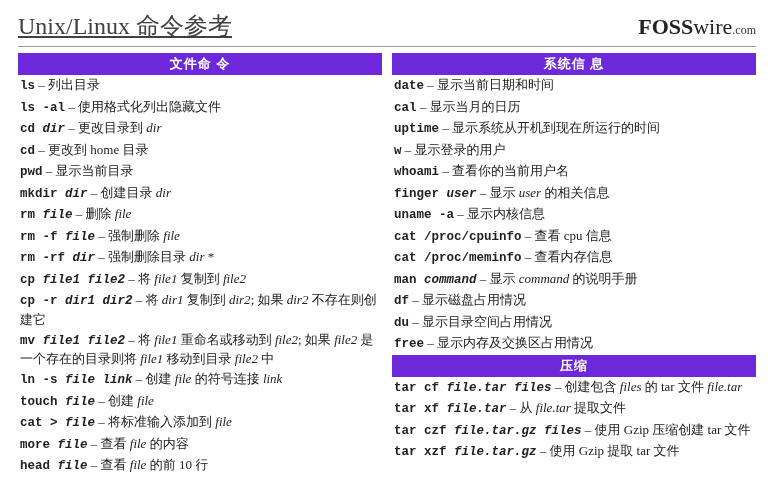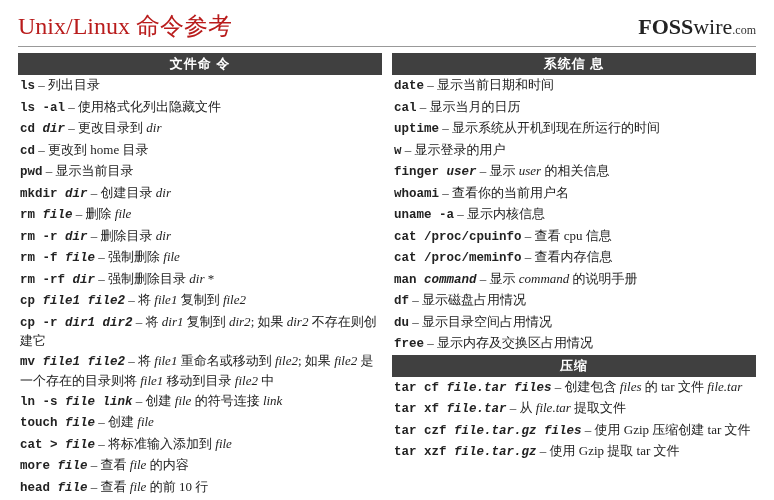--- a/index.html
+++ b/index.html
@@ -15,39 +15,40 @@
       display: flex;
       justify-content: space-between;
       align-items: baseline;
       border-bottom: 1px solid #999;
       padding-bottom: 4px;
       margin-bottom: 6px;
     }
     .title {
       font-size: 24px;
       font-weight: normal;
-      color: #b91c1c;
+      color: #404040;
+      text-decoration: underline;
     }
     .brand {
       font-family: Georgia, serif;
       font-size: 22px;
       color: #222;
     }
     .brand .bold { font-weight: 700; text-align: center; }
     .brand .com { font-size: 12px; color: #333; }
     .columns {
       display: flex;
       gap: 10px;
     }
     .col {
       flex: 1;
       min-width: 0;
     }
     .section-header {
-      background: #404040;
+      background: #6d28d9;
       color: #fff;
       font-weight: bold;
       text-align: center;
       padding: 2px 0;
       font-size: 13px;
       font-family: Arial, sans-serif;
       letter-spacing: 1px;
     }
     .row {
       font-size: 13px;
@@ -73,43 +74,42 @@
   <div class="col">
     <div class="section-header">文件命 令</div>
     <div id="left-items">
         <div class="row"><span class="cmd">ls</span><span> – 列出目录</span></div>
         <div class="row"><span class="cmd">ls -al</span><span> – 使用格式化列出隐藏文件</span></div>
         <div class="row"><span class="cmd">cd </span><span class="arg">dir</span><span> – 更改目录到 </span><span class="desc-arg">dir</span></div>
         <div class="row"><span class="cmd">cd</span><span> – 更改到 home 目录</span></div>
         <div class="row"><span class="cmd">pwd</span><span> – 显示当前目录</span></div>
         <div class="row"><span class="cmd">mkdir </span><span class="arg">dir</span><span> – 创建目录 </span><span class="desc-arg">dir</span></div>
         <div class="row"><span class="cmd">rm </span><span class="arg">file</span><span> – 删除 </span><span class="desc-arg">file</span></div>
-        <div class="row"><span class="cmd">rm -r </span><span class="arg">dir</span><span> – 删除目录 </span><span class="desc-arg">dir</span></div>
         <div class="row"><span class="cmd">rm -f </span><span class="arg">file</span><span> – 强制删除 </span><span class="desc-arg">file</span></div>
         <div class="row"><span class="cmd">rm -rf </span><span class="arg">dir</span><span> – 强制删除目录 </span><span class="desc-arg">dir</span><span> *</span></div>
         <div class="row"><span class="cmd">cp </span><span class="arg">file1 file2</span><span> – 将 </span><span class="desc-arg">file1</span><span> 复制到 </span><span class="desc-arg">file2</span></div>
         <div class="row"><span class="cmd">cp -r </span><span class="arg">dir1 dir2</span><span> – 将 </span><span class="desc-arg">dir1</span><span> 复制到 </span><span class="desc-arg">dir2</span><span>; 如果 </span><span class="desc-arg">dir2</span><span> 不存在则创建它</span></div>
         <div class="row"><span class="cmd">mv </span><span class="arg">file1 file2</span><span> – 将 </span><span class="desc-arg">file1</span><span> 重命名或移动到 </span><span class="desc-arg">file2</span><span>; 如果 </span><span class="desc-arg">file2</span><span> 是一个存在的目录则将 </span><span class="desc-arg">file1</span><span> 移动到目录 </span><span class="desc-arg">file2</span><span> 中</span></div>
         <div class="row"><span class="cmd">ln -s </span><span class="arg">file link</span><span> – 创建 </span><span class="desc-arg">file</span><span> 的符号连接 </span><span class="desc-arg">link</span></div>
         <div class="row"><span class="cmd">touch </span><span class="arg">file</span><span> – 创建 </span><span class="desc-arg">file</span></div>
         <div class="row"><span class="cmd">cat &gt; </span><span class="arg">file</span><span> – 将标准输入添加到 </span><span class="desc-arg">file</span></div>
         <div class="row"><span class="cmd">more </span><span class="arg">file</span><span> – 查看 </span><span class="desc-arg">file</span><span> 的内容</span></div>
         <div class="row"><span class="cmd">head </span><span class="arg">file</span><span> – 查看 </span><span class="desc-arg">file</span><span> 的前 10 行</span></div>
         <div class="row"></div>
       </div>
   </div>
   <div class="col">
     <div class="section-header">系统信 息</div>
     <div id="right-items1">
         <div class="row"><span class="cmd">date</span><span> – 显示当前日期和时间</span></div>
         <div class="row"><span class="cmd">cal</span><span> – 显示当月的日历</span></div>
         <div class="row"><span class="cmd">uptime</span><span> – 显示系统从开机到现在所运行的时间</span></div>
         <div class="row"><span class="cmd">w</span><span> – 显示登录的用户</span></div>
+        <div class="row"><span class="cmd">whoami</span><span> – 查看你的当前用户名</span></div>
         <div class="row"><span class="cmd">finger </span><span class="arg">user</span><span> – 显示 </span><span class="desc-arg">user</span><span> 的相关信息</span></div>
-        <div class="row"><span class="cmd">whoami</span><span> – 查看你的当前用户名</span></div>
         <div class="row"><span class="cmd">uname -a</span><span> – 显示内核信息</span></div>
         <div class="row"><span class="cmd">cat /proc/cpuinfo</span><span> – 查看 cpu 信息</span></div>
         <div class="row"><span class="cmd">cat /proc/meminfo</span><span> – 查看内存信息</span></div>
         <div class="row"><span class="cmd">man </span><span class="arg">command</span><span> – 显示 </span><span class="desc-arg">command</span><span> 的说明手册</span></div>
         <div class="row"><span class="cmd">df</span><span> – 显示磁盘占用情况</span></div>
         <div class="row"><span class="cmd">du</span><span> – 显示目录空间占用情况</span></div>
         <div class="row"><span class="cmd">free</span><span> – 显示内存及交换区占用情况</span></div>
       </div>
     <div class="section-header" style="">压缩</div>
     <div id="right-items2">

